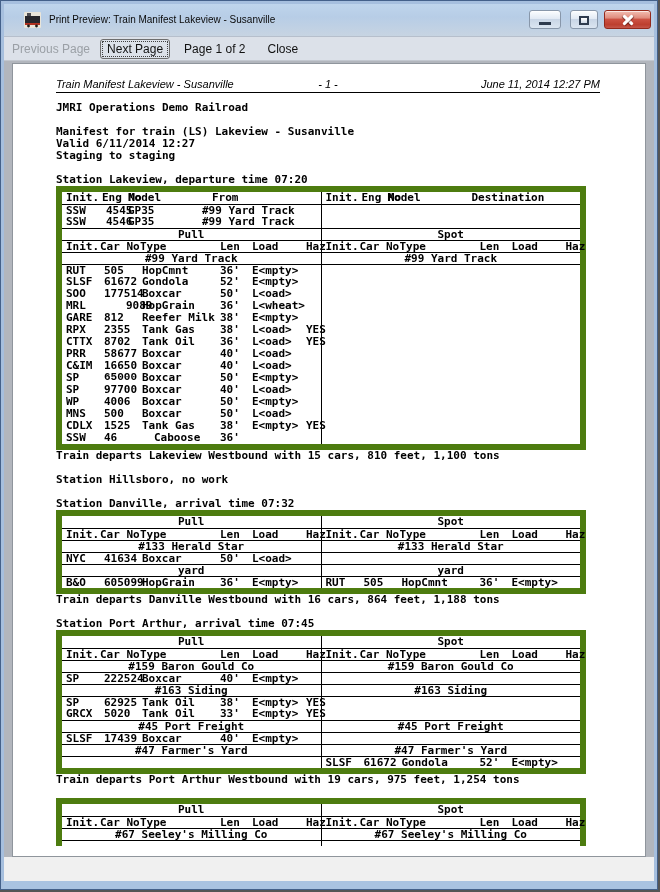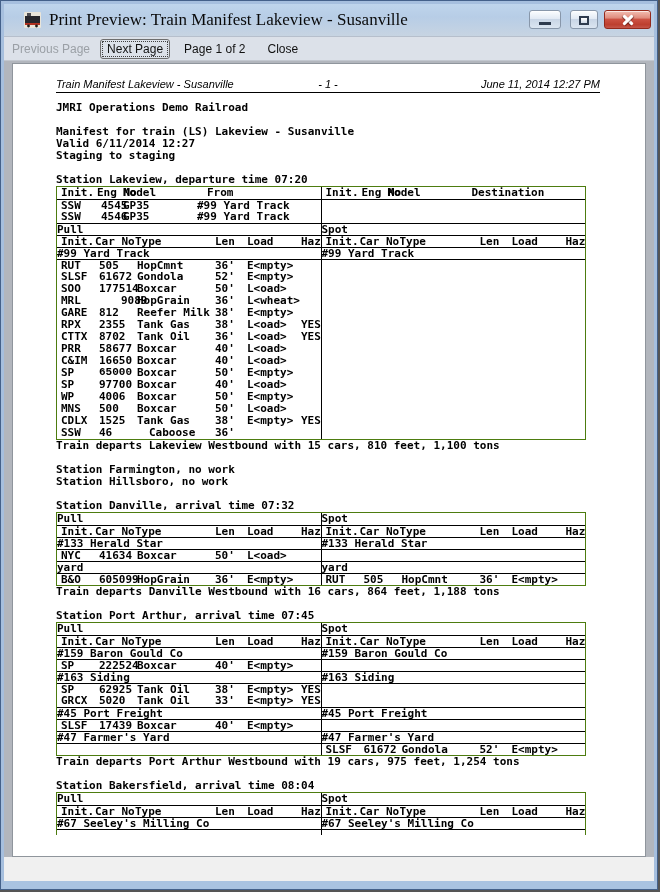--- a/index.html
+++ b/index.html
@@ -5,21 +5,21 @@
   html,body{margin:0;padding:0;background:#555;}
   *{box-sizing:border-box;}
   .window{width:658px;height:890px;border:1px solid #44618a;position:relative;
           font-family:"Liberation Sans",sans-serif;}
   .frame{width:100%;height:100%;border:3px solid #a6bfde;border-bottom:8px solid #a9c3e1;
          display:flex;flex-direction:column;background:#f0f0f0;}
   
   .titlebar{height:32px;flex:0 0 32px;background:linear-gradient(180deg,#bfd5ec 0%,#b7cde6 40%,#c7d4e2 100%);
             display:flex;align-items:center;padding-left:20px;position:relative;}
   .app-icon{width:17px;height:16px;margin-right:8px;flex:0 0 17px;}
-  .wtitle{font-size:17px;color:#0a0a0a;margin-top:-1px;font-family:Liberation Serif, serif;}
+  .wtitle{font-size:10px;color:#0a0a0a;margin-top:-1px;}
   .winbtns{position:absolute;right:3px;top:6px;display:flex;align-items:flex-start;}
   .wbtn{height:19px;border-radius:3px;display:flex;justify-content:center;align-items:center;
         position:relative;box-shadow:inset 0 1px 0 rgba(255,255,255,.65);cursor:default;}
   .wbtn.min{width:32px;margin-right:9px;border:1px solid #8897aa;
         background:linear-gradient(180deg,#fbfdff 0%,#e2eaf4 45%,#c9d6e6 50%,#dbe5f1 100%);}
   .wbtn.max{width:28px;margin-right:6px;border:1px solid #8897aa;
         background:linear-gradient(180deg,#fbfdff 0%,#e2eaf4 45%,#c9d6e6 50%,#dbe5f1 100%);}
   .wbtn.close{width:47px;border:1px solid #93291c;
         background:linear-gradient(180deg,#f3beb2 0%,#e08d7f 40%,#cc5142 50%,#bd3f2f 80%,#c4564a 100%);}
   .g-min{width:12px;height:3px;background:#2e3b4e;margin-top:7px;}
@@ -42,29 +42,29 @@
         padding:14px 0 0 43px;overflow:hidden;}
   .strip{height:24px;flex:0 0 24px;background:#f0f0f0;}
   
   .doc{font-family:"DejaVu Sans Mono",monospace;font-weight:700;font-size:11px;color:#000;}
   .doc-header{position:relative;width:544px;height:13px;
               font:italic 11px/13px "Liberation Sans",sans-serif;color:#000;}
   .dh-c{position:absolute;left:0;right:0;text-align:center;top:0;}
   .dh-r{position:absolute;right:0;top:0;}
   .doc-rule{width:544px;border-top:1px solid #000;margin:1px 0 9px 0;}
   .line{height:12px;line-height:12px;white-space:pre;}
-  .ptable{width:530px;border:1px solid #4d7c0f;}
+  .ptable{width:530px;border:6px solid #4d7c0f;}
   .ptable.cut{border-bottom:0;}
   .prow{display:flex;height:12px;}
   .prow.bt{border-top:1px solid #000;}
   .prow.stub{height:6px;}
   .phalf{flex:1;position:relative;}
   .phalf.l{border-right:1px solid #000;}
   .pcell{position:absolute;top:0;line-height:11px;white-space:pre;}
-  .pcenter{left:0;right:0;text-align:left;}
+  .pcenter{left:0;right:0;text-align:center;}
 </style>
 </head>
 <body>
 
 <div class="window">
   <div class="frame">
 
     <div class="titlebar">
       <span class="app-icon">
         <svg viewBox="0 0 17 16" width="17" height="16">
@@ -329,21 +329,20 @@
                   <span class="pcell" style="left: 4px;">SSW</span>
                   <span class="pcell" style="left: 42px;">46</span>
                   <span class="pcell" style="left: 80px; margin-left: 12px;">Caboose</span>
                   <span class="pcell" style="left: 158px;">36'</span>
                 </div>
                 <div class="phalf r"></div>
               </div>
             </div>
             <div class="line">Train departs Lakeview Westbound with 15 cars, 810 feet, 1,100 tons</div>
             <div class="line">&nbsp;</div>
-            <div class="line">Station Farmington, no work</div>
             <div class="line">Station Hillsboro, no work</div>
             <div class="line">&nbsp;</div>
             <div class="line">Station Danville, arrival time 07:32</div>
             <div class="ptable">
               <div class="prow">
                 <div class="phalf l">
                   <span class="pcell pcenter">Pull</span>
                 </div>
                 <div class="phalf r">
                   <span class="pcell pcenter">Spot</span>
@@ -520,21 +519,20 @@
                   <span class="pcell" style="left: 4px;">SLSF</span>
                   <span class="pcell" style="left: 42px;">61672</span>
                   <span class="pcell" style="left: 80px;">Gondola</span>
                   <span class="pcell" style="left: 158px;">52'</span>
                   <span class="pcell" style="left: 190px;">E&lt;mpty&gt;</span>
                 </div>
               </div>
             </div>
             <div class="line">Train departs Port Arthur Westbound with 19 cars, 975 feet, 1,254 tons</div>
             <div class="line">&nbsp;</div>
-            <div class="line">Station Bakersfield, arrival time 08:04</div>
             <div class="ptable cut">
               <div class="prow">
                 <div class="phalf l">
                   <span class="pcell pcenter">Pull</span>
                 </div>
                 <div class="phalf r">
                   <span class="pcell pcenter">Spot</span>
                 </div>
               </div>
               <div class="prow bt">

